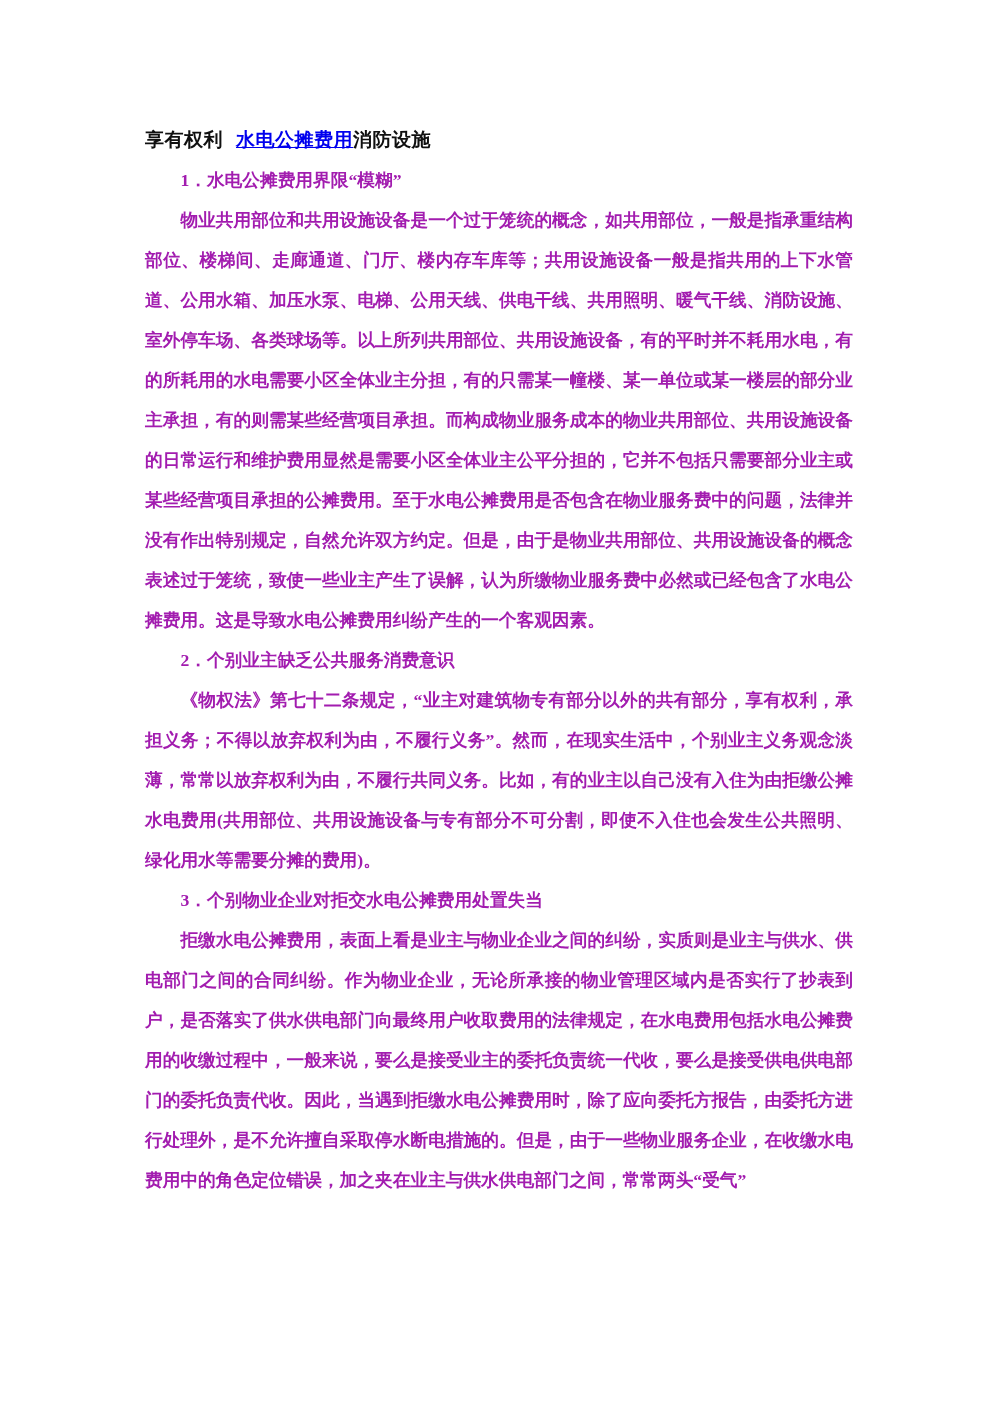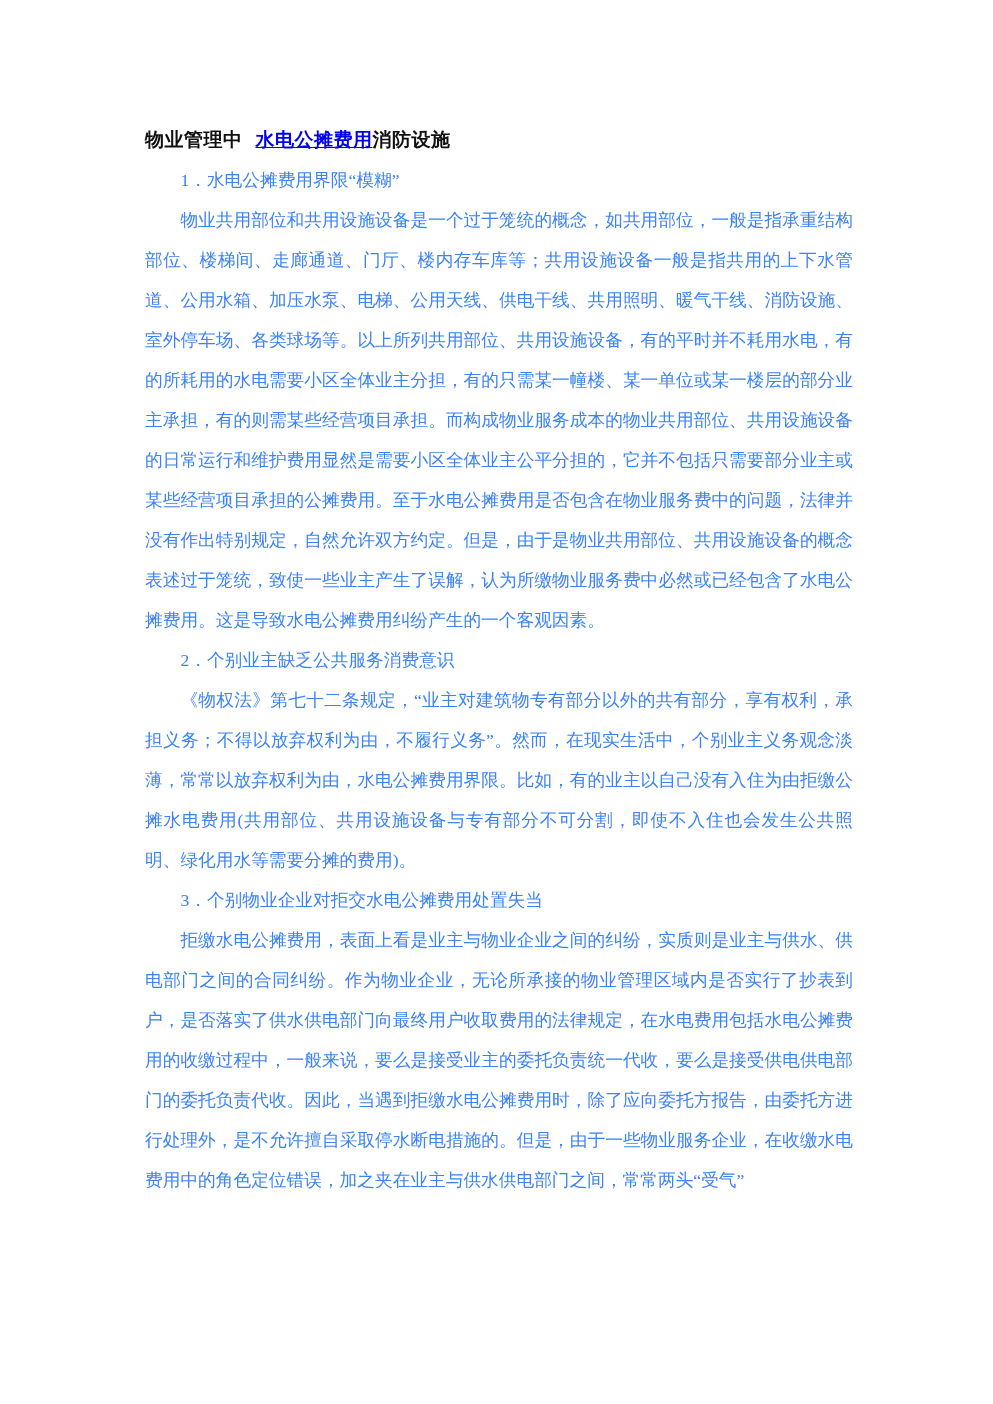--- a/index.html
+++ b/index.html
@@ -30,42 +30,43 @@
     letter-spacing: 0.5px;
   }
   .doc-title a {
     font-weight: 700;
     text-decoration: underline;
     cursor: pointer;
   }
   .heading, .para {
     margin: 0;
     font-size: 17.7px;
-    color: #3b82f6;
+    color: #a21caf;
     line-height: 40px;
     text-indent: 2em;
     text-align: justify;
     text-justify: inter-ideograph;
     word-break: break-all;
+    font-weight: bold;
   }
 </style>
 </head>
 <body>
 
 <div class="page">
   <div class="content">
 
-    <h1 class="doc-title"><span>物业管理中</span><a class="doc-title-link" style="color:#0000ee;margin-left:13px;">水电公摊费用</a><span>消防设施</span></h1>
+    <h1 class="doc-title"><span>享有权利</span><a class="doc-title-link" style="color:#0000ee;margin-left:13px;">水电公摊费用</a><span>消防设施</span></h1>
 
     <p class="heading">1．水电公摊费用界限“模糊”</p>
 
     <p class="para">物业共用部位和共用设施设备是一个过于笼统的概念，如共用部位，一般是指承重结构部位、楼梯间、走廊通道、门厅、楼内存车库等；共用设施设备一般是指共用的上下水管道、公用水箱、加压水泵、电梯、公用天线、供电干线、共用照明、暖气干线、消防设施、室外停车场、各类球场等。以上所列共用部位、共用设施设备，有的平时并不耗用水电，有的所耗用的水电需要小区全体业主分担，有的只需某一幢楼、某一单位或某一楼层的部分业主承担，有的则需某些经营项目承担。而构成物业服务成本的物业共用部位、共用设施设备的日常运行和维护费用显然是需要小区全体业主公平分担的，它并不包括只需要部分业主或某些经营项目承担的公摊费用。至于水电公摊费用是否包含在物业服务费中的问题，法律并没有作出特别规定，自然允许双方约定。但是，由于是物业共用部位、共用设施设备的概念表述过于笼统，致使一些业主产生了误解，认为所缴物业服务费中必然或已经包含了水电公摊费用。这是导致水电公摊费用纠纷产生的一个客观因素。</p>
 
     <p class="heading">2．个别业主缺乏公共服务消费意识</p>
 
-    <p class="para">《物权法》第七十二条规定，“业主对建筑物专有部分以外的共有部分，享有权利，承担义务；不得以放弃权利为由，不履行义务”。然而，在现实生活中，个别业主义务观念淡薄，常常以放弃权利为由，水电公摊费用界限。比如，有的业主以自己没有入住为由拒缴公摊水电费用(共用部位、共用设施设备与专有部分不可分割，即使不入住也会发生公共照明、绿化用水等需要分摊的费用)。</p>
+    <p class="para">《物权法》第七十二条规定，“业主对建筑物专有部分以外的共有部分，享有权利，承担义务；不得以放弃权利为由，不履行义务”。然而，在现实生活中，个别业主义务观念淡薄，常常以放弃权利为由，不履行共同义务。比如，有的业主以自己没有入住为由拒缴公摊水电费用(共用部位、共用设施设备与专有部分不可分割，即使不入住也会发生公共照明、绿化用水等需要分摊的费用)。</p>
 
     <p class="heading">3．个别物业企业对拒交水电公摊费用处置失当</p>
 
     <p class="para">拒缴水电公摊费用，表面上看是业主与物业企业之间的纠纷，实质则是业主与供水、供电部门之间的合同纠纷。作为物业企业，无论所承接的物业管理区域内是否实行了抄表到户，是否落实了供水供电部门向最终用户收取费用的法律规定，在水电费用包括水电公摊费用的收缴过程中，一般来说，要么是接受业主的委托负责统一代收，要么是接受供电供电部门的委托负责代收。因此，当遇到拒缴水电公摊费用时，除了应向委托方报告，由委托方进行处理外，是不允许擅自采取停水断电措施的。但是，由于一些物业服务企业，在收缴水电费用中的角色定位错误，加之夹在业主与供水供电部门之间，常常两头“受气”</p>
 
   </div>
 </div>
 
 </body></html>

